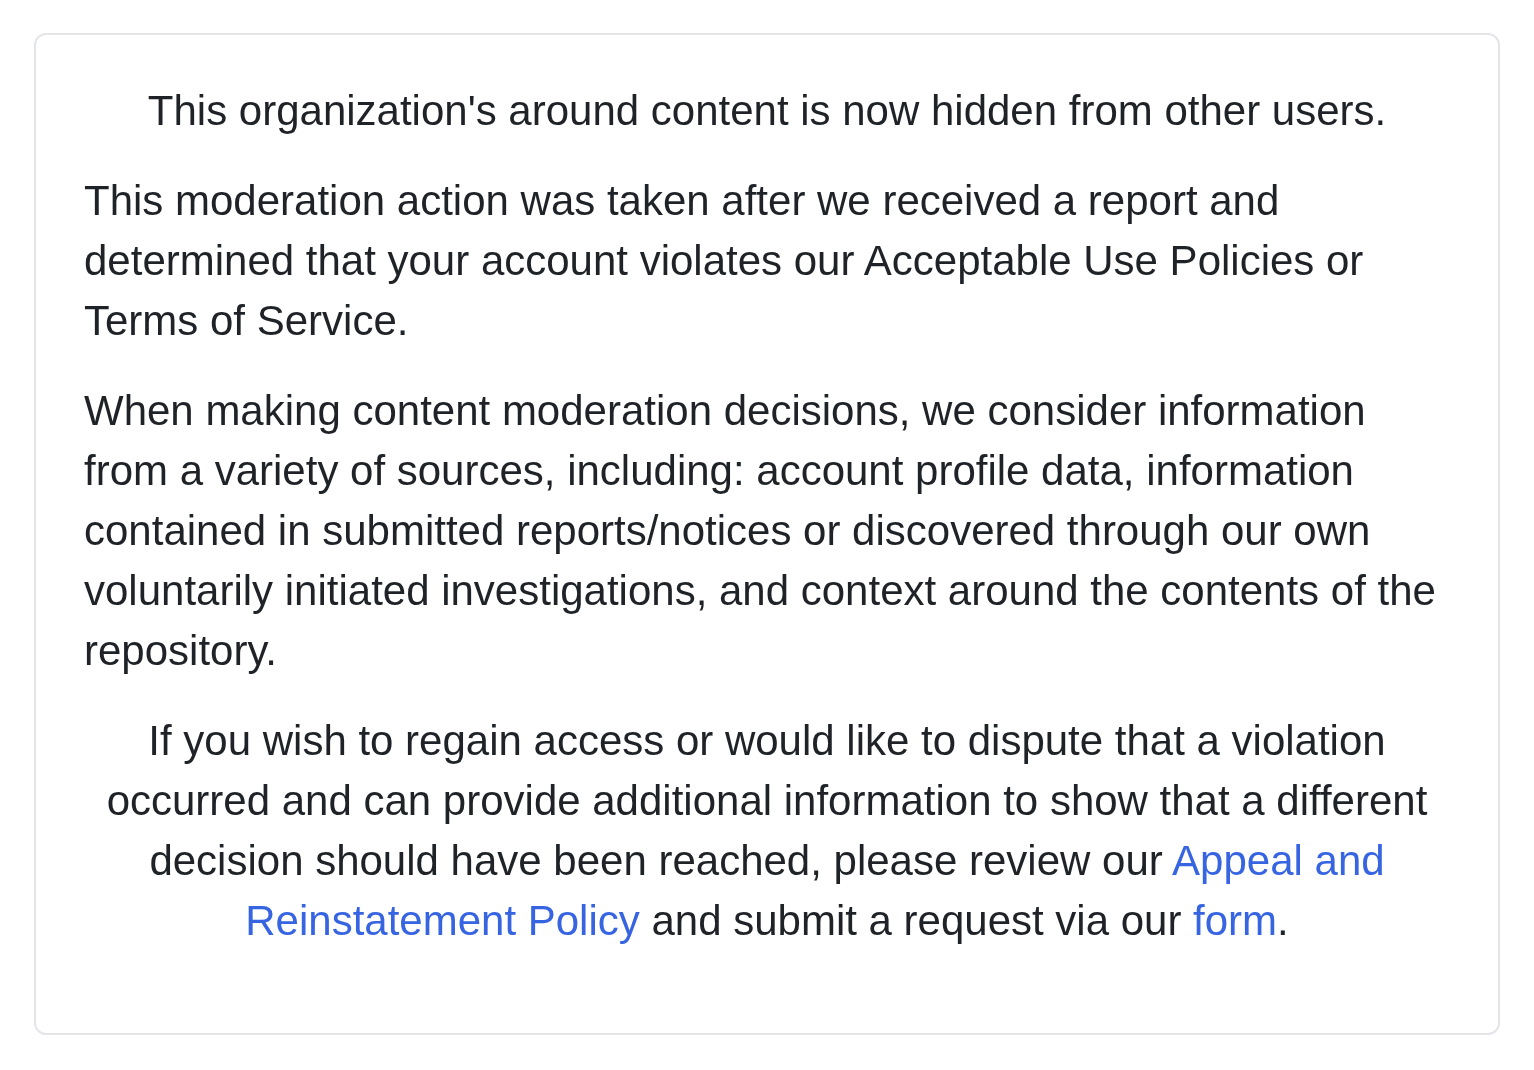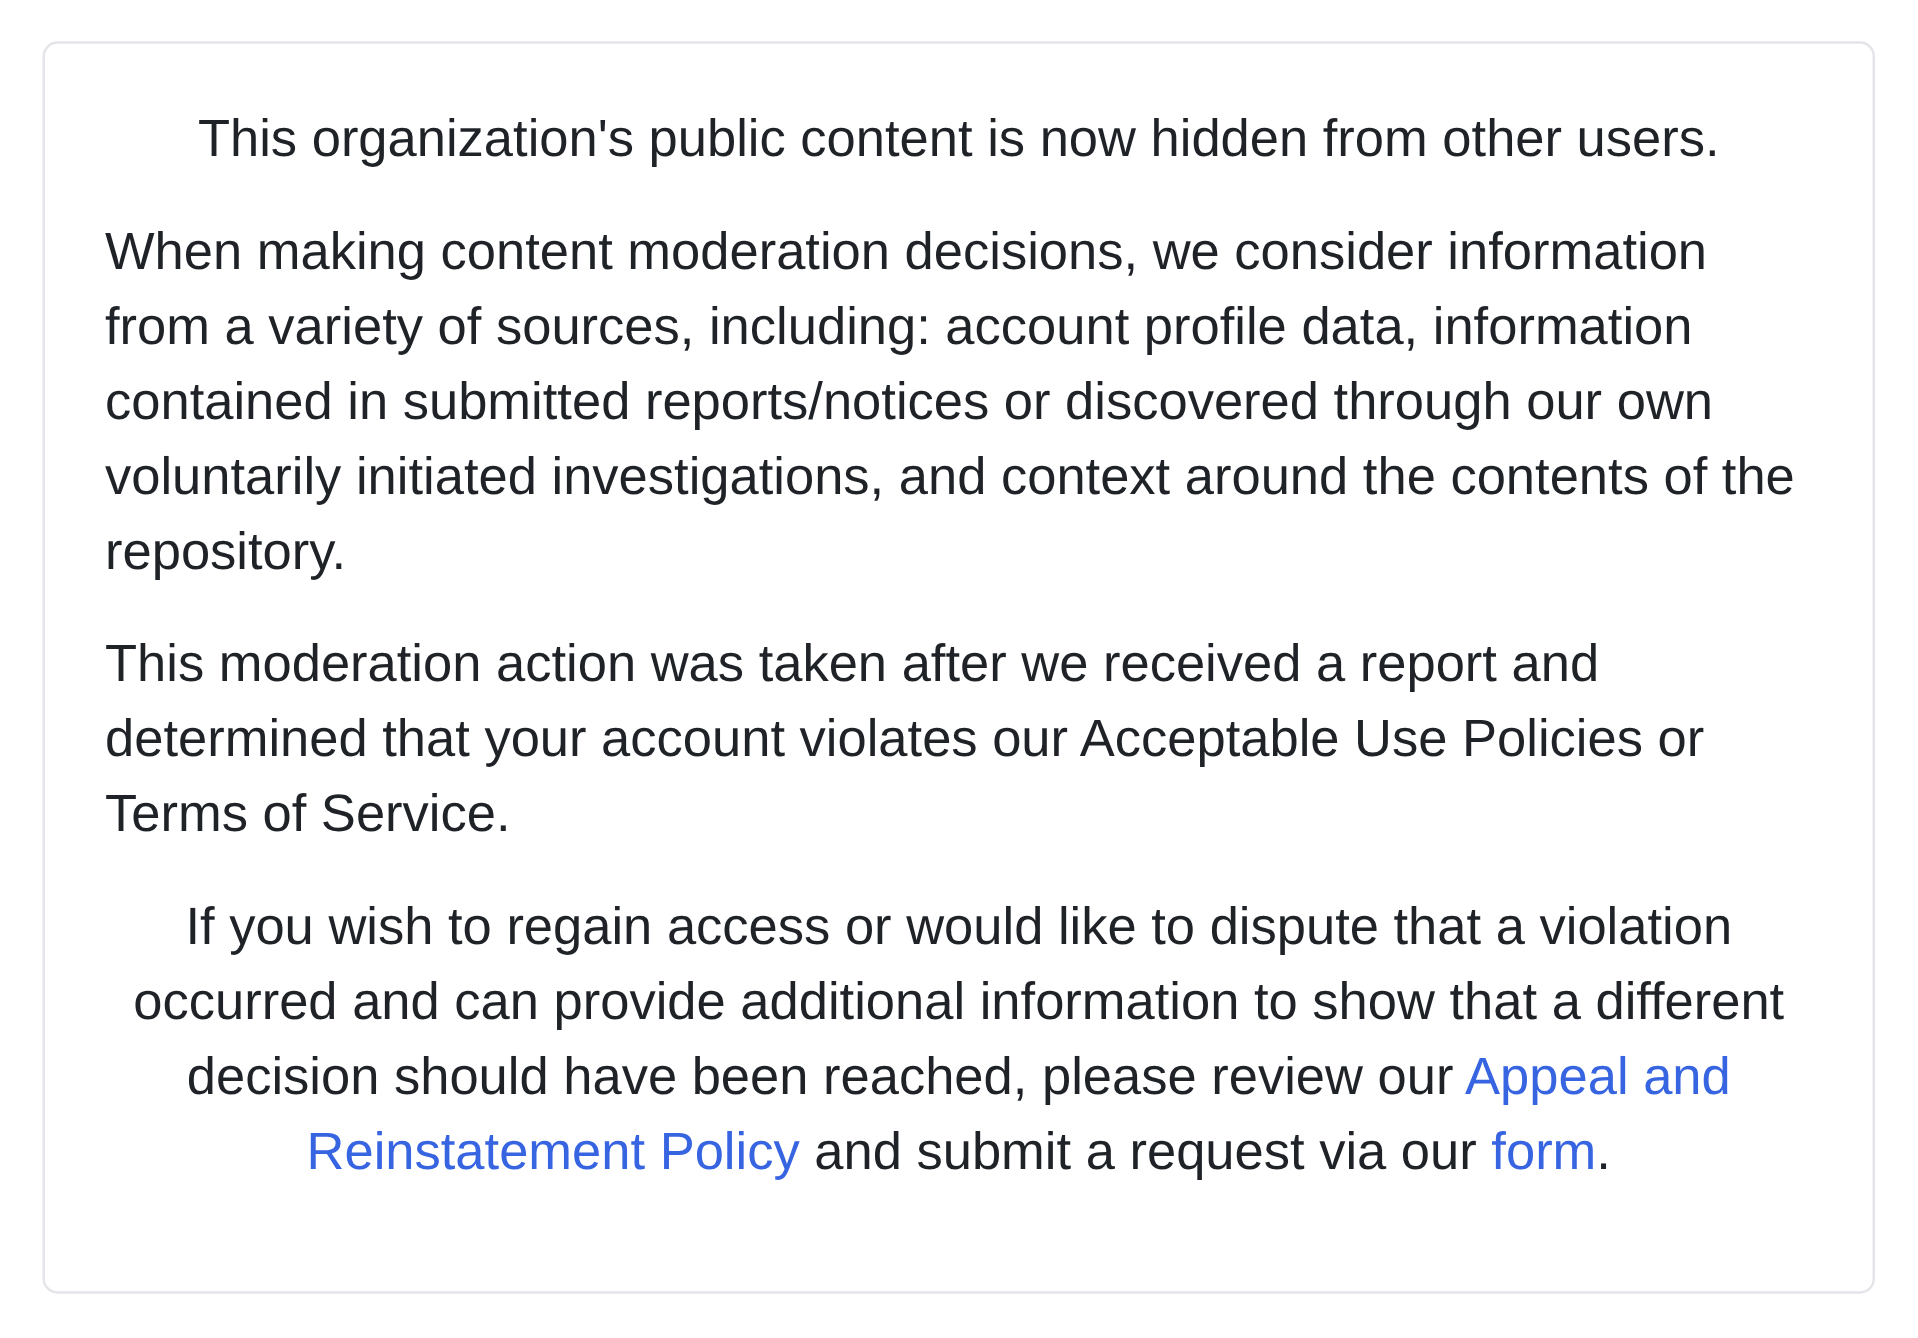--- a/index.html
+++ b/index.html
@@ -37,21 +37,21 @@
     color: var(--link, #3764e1);
     text-decoration: none;
     cursor: pointer;
   }
 </style>
 </head>
 <body>
 
 <div>
   <section class="card">
-    <p class="centered">This organization's public content is now hidden from other users.</p>
+    <p class="centered">This organization's around content is now hidden from other users.</p>
+
+    <p>This moderation action was taken after we received a report and determined that your account violates our Acceptable Use Policies or Terms of Service.</p>
 
     <p>When making content moderation decisions, we consider information from a variety of sources, including: account profile data, information contained in submitted reports/notices or discovered through our own voluntarily initiated investigations, and context around the contents of the repository.</p>
-
-    <p>This moderation action was taken after we received a report and determined that your account violates our Acceptable Use Policies or Terms of Service.</p>
 
     <p class="centered"><span>If you wish to regain access or would like to dispute that a violation occurred and can provide additional information to show that a different decision should have been reached, please review our </span><a class="inline-link" href="#">Appeal and Reinstatement Policy</a><span> and submit a request via our </span><a class="inline-link" href="#">form</a><span>.</span></p>
   </section>
 </div>
 
 </body></html>

